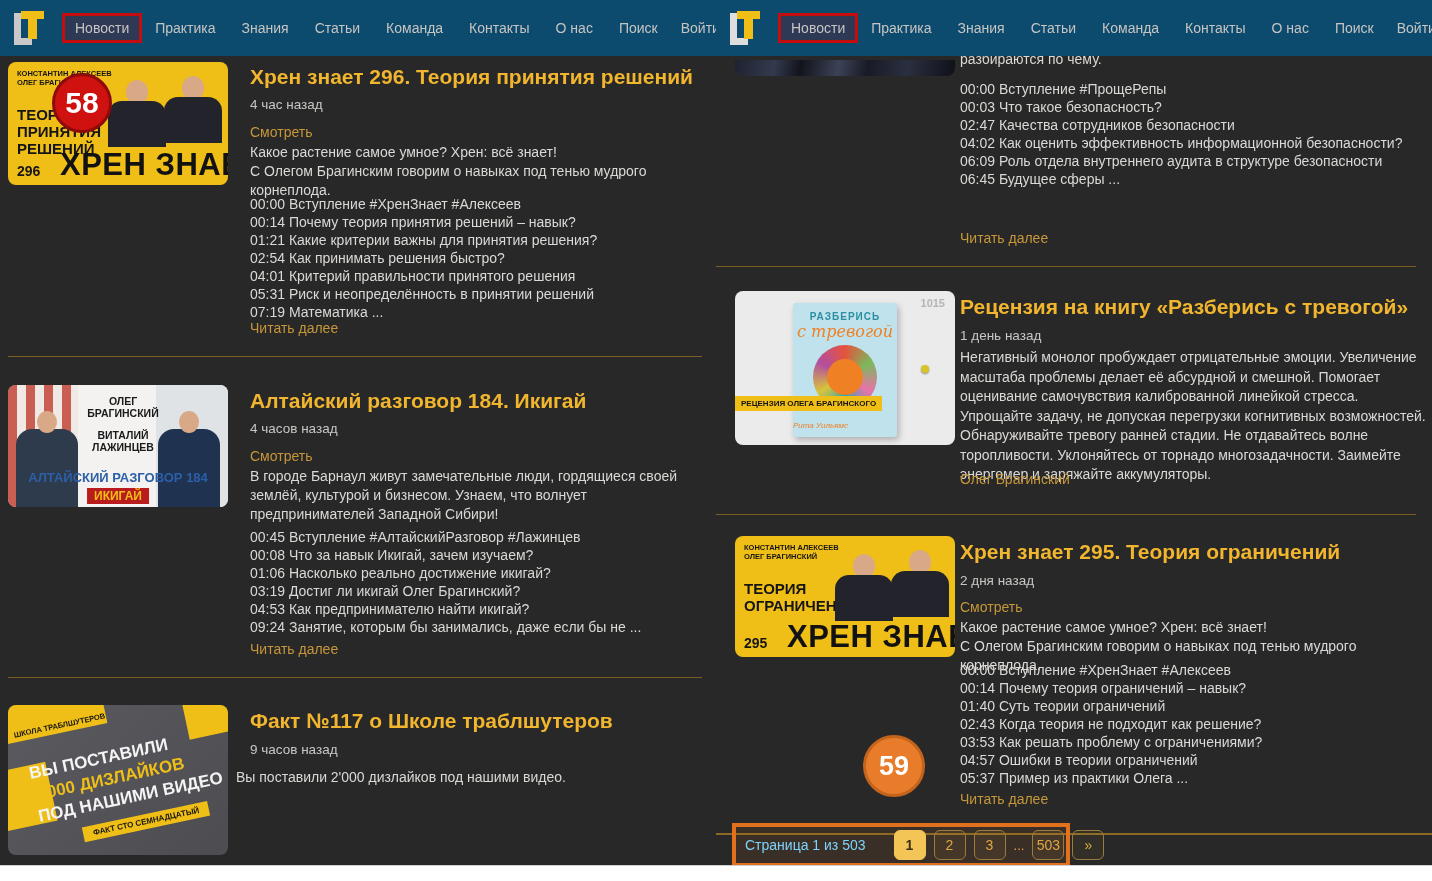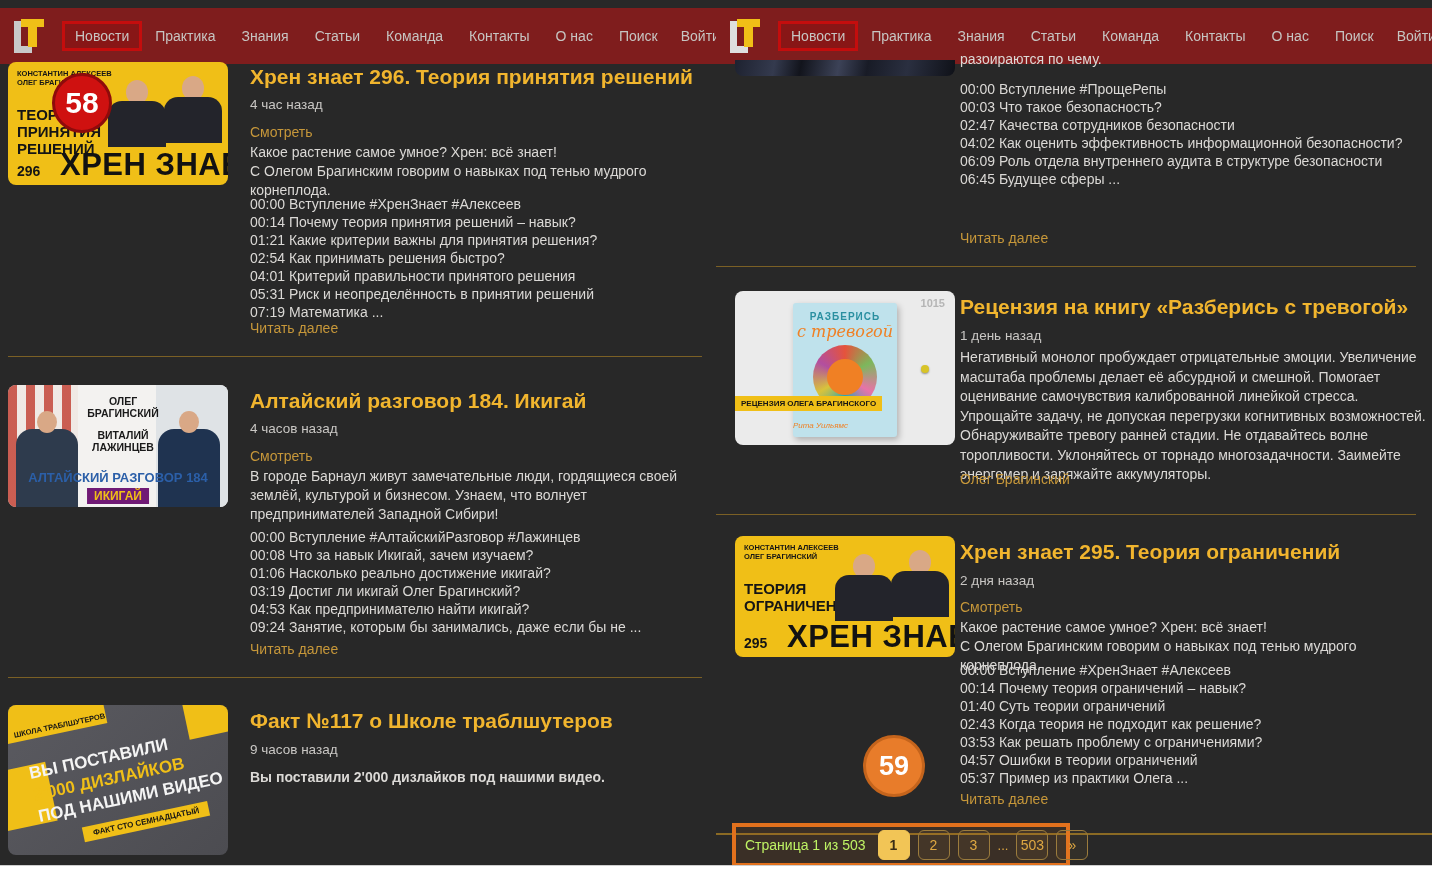--- a/index.html
+++ b/index.html
@@ -3,21 +3,21 @@
 <meta charset="utf-8">
 <style>
   * { box-sizing: border-box; margin: 0; padding: 0; }
   body { font-family: "Liberation Sans", "DejaVu Sans", sans-serif; background: #ffffff; }
   .stage { position: relative; width: 1432px; height: 881px; background: #ffffff; overflow: hidden; }
   .panel { position: absolute; top: 0; width: 716px; height: 866px; background: #282828; overflow: hidden; border-bottom: 1px solid #cfcfcf; }
   .panel.left { left: 0; }
   .panel.right { left: 716px; }
 
   
-  .nav { position: relative; height: 56px; display: flex; align-items: center; padding-left: 12px; background: #7f1d1d; margin-top: 8px; }
+  .nav { position: relative; height: 56px; display: flex; align-items: center; padding-left: 12px; background: #0c4a6e; }
   .logo { width: 34px; height: 38px; margin-right: 16px; flex: 0 0 auto; }
   .nav-item { color: #c7c5c2; font-size: 14px; padding: 7px 13px; white-space: nowrap; cursor: pointer; }
   .nav-item.highlighted { border: 3px solid #c40d0d; background: rgba(170,0,0,0.22); padding: 4px 10px; }
   .nav-login { margin-left: auto; margin-right: 16px; color: #c7c5c2; font-size: 14px; padding: 7px 10px; }
 
   
   .content { position: absolute; top: 56px; left: 0; right: 0; bottom: 0; overflow: hidden; }
   .thumb { position: absolute; border-radius: 8px; overflow: hidden; cursor: pointer; }
   .article-title { position: absolute; color: #f1b52e; font-size: 21px; font-weight: bold; line-height: 26px; cursor: pointer; }
   .meta { position: absolute; color: #c9c7c4; font-size: 13.5px; }
@@ -37,21 +37,21 @@
   .person .head { width: 22px; height: 24px; border-radius: 50% 50% 45% 45%; background: #d9a886; margin: 0 auto; }
   .person .torso { width: 58px; height: 46px; border-radius: 14px 14px 0 0; background: #23242b; margin-top: -3px; }
 
   .thumb-altai { background: #f3f2f0; }
   .thumb-altai .stripes { position: absolute; left: 0; top: 0; width: 70px; height: 100%;
       background: repeating-linear-gradient(90deg, #c0392b 0 9px, #efe7e2 9px 18px); opacity: .8; }
   .thumb-altai .rightbg { position: absolute; right: 0; top: 0; width: 72px; height: 100%; background: #dfe3e6; }
   .thumb-altai .names { position: absolute; top: 10px; left: 72px; width: 86px; color: #1a1a1a; font-size: 10.5px; font-weight: bold; text-align: center; line-height: 12px; }
   .thumb-altai .names .grp { margin-bottom: 10px; }
   .thumb-altai .series { position: absolute; bottom: 22px; left: 0; right: 0; text-align: center; color: #2b5fa8; font-size: 13px; font-weight: bold; }
-  .thumb-altai .tag { position: absolute; bottom: 3px; left: 50%; transform: translateX(-50%); background: #701a75; color: #f0bf17; font-size: 12px; font-weight: bold; padding: 1px 7px; }
+  .thumb-altai .tag { position: absolute; bottom: 3px; left: 50%; transform: translateX(-50%); background: #b91c1c; color: #f0bf17; font-size: 12px; font-weight: bold; padding: 1px 7px; }
   .suit { position: absolute; bottom: 0; width: 62px; height: 78px; border-radius: 16px 16px 0 0; background: #2e3b4d; }
   .suit .hd { width: 20px; height: 22px; border-radius: 50%; background: #d9a886; margin: -18px auto 0; }
 
   .thumb-fact { background: linear-gradient(135deg, #5a5a60 0%, #4c4c51 100%); }
   .thumb-fact .corner-tl { position: absolute; top: -14px; left: -34px; width: 130px; height: 46px; background: #f0bf17; transform: rotate(-12deg); }
   .thumb-fact .corner-tl span { position: absolute; bottom: 3px; left: 36px; color: #151515; font-size: 7.5px; font-weight: bold; line-height: 9px; }
   .thumb-fact .corner-tr { position: absolute; top: -20px; right: -26px; width: 70px; height: 48px; background: #f0bf17; transform: rotate(-12deg); }
   .thumb-fact .corner-bl { position: absolute; bottom: 28px; left: -12px; width: 56px; height: 60px; background: #f0bf17; transform: rotate(-12deg); }
   .thumb-fact .msg { position: absolute; top: 38px; left: 24px; transform: rotate(-12deg); font-weight: bold; font-size: 17px; line-height: 22px; }
   .thumb-fact .msg .w { color: #f4f4f4; }
@@ -68,21 +68,21 @@
   .thumb-book .scribble .core { position: absolute; inset: 14px; border-radius: 50%; background: #f08024; }
   .thumb-book .bauthor { margin-top: 12px; text-align: left; color: #f08024; font-size: 8px; font-style: italic; }
   .thumb-book .label { position: absolute; bottom: 34px; left: 0; background: #f0bf17; color: #151515; font-size: 8px; font-weight: bold; padding: 3px 6px; }
   .thumb-book .pin { position: absolute; right: 26px; top: 74px; width: 8px; height: 8px; border-radius: 50%; background: #d8c428; box-shadow: 0 1px 2px rgba(0,0,0,.4); }
 
   .thumb-sliver { background: linear-gradient(100deg, #1e2230 0%, #343a4e 18%, #12141c 30%, #3c4257 47%, #181b26 60%, #2a2f40 78%, #0f1118 100%); border-radius: 0 0 8px 8px; }
 
   
   .footer-line { position: absolute; left: 0; right: 0; height: 2px; background: #8a6a24; }
   .pagination { position: absolute; display: flex; align-items: center; gap: 8px; border: 4px solid #e2711d; background: rgba(226,113,29,0.10); padding: 0 9px; z-index: 3; }
-  .pg-label { color: #bef264; font-size: 14px; margin-right: 4px; white-space: nowrap; }
+  .pg-label { color: #7dd3fc; font-size: 14px; margin-right: 20px; white-space: nowrap; }
   .pg-btn { height: 30px; min-width: 32px; padding: 0 8px; display: flex; align-items: center; justify-content: center;
       border: 1px solid #9c7c3d; border-radius: 6px; color: #dfa842; font-size: 14px; background: rgba(255,200,80,0.05); cursor: pointer; }
   .pg-btn.active { background: #f2c556; border-color: #f2c556; color: #3b2d16; font-weight: bold; }
   .pg-dots { color: #dfa842; font-size: 13px; }
 
   
   .badge { position: absolute; border-radius: 50%; display: flex; align-items: center; justify-content: center;
       color: #ffffff; font-weight: bold; z-index: 6; }
   .badge-red { width: 60px; height: 60px; background: #cf1110; border: 3px solid #8e0b0b; font-size: 30px; }
   .badge-orange { width: 62px; height: 62px; background: #e87c2a; border: 3px solid #c4641c; font-size: 27px; }
@@ -169,21 +169,21 @@
             </div>
         </div>
         <div class="series">АЛТАЙСКИЙ РАЗГОВОР 184</div>
         <div class="tag">ИКИГАЙ</div>
       </div>
       <div class="article-title" style="left:250px; top:332px; width:455px;">Алтайский разговор 184. Икигай</div>
       <div class="meta" style="left:250px; top:365px;">4 часов назад</div>
       <div class="link" style="left:250px; top:392px;">Смотреть</div>
       <div class="body-text" style="left:250px; top:411px; width:440px;">В городе Барнаул живут замечательные люди, гордящиеся своей землёй, культурой и бизнесом. Узнаем, что волнует предпринимателей Западной Сибири!</div>
       <div class="ts-list" style="left:250px; top:472px;">
-        <div>00:00 Вступление #АлтайскийРазговор #Лажинцев</div>
+        <div>00:45 Вступление #АлтайскийРазговор #Лажинцев</div>
         <div>00:08 Что за навык Икигай, зачем изучаем?</div>
         <div>01:06 Насколько реально достижение икигай?</div>
         <div>03:19 Достиг ли икигай Олег Брагинский?</div>
         <div>04:53 Как предпринимателю найти икигай?</div>
         <div>09:24 Занятие, которым бы занимались, даже если бы не ...</div>
       </div>
       <div class="link" style="left:250px; top:585px;">Читать далее</div>
       <div class="divider" style="left:8px; right:14px; top:621px;"></div>
 
       <div class="thumb thumb-fact" style="left:8px; top:649px; width:220px; height:150px;">
@@ -194,21 +194,21 @@
         <div class="corner-bl"></div>
         <div class="msg">
           <div class="w">ВЫ ПОСТАВИЛИ</div>
           <div class="y">2'000 ДИЗЛАЙКОВ</div>
           <div class="w">ПОД НАШИМИ ВИДЕО</div>
         </div>
         <div class="ribbon">ФАКТ СТО СЕМНАДЦАТЫЙ</div>
       </div>
       <div class="article-title" style="left:250px; top:652px; width:455px;">Факт №117 о Школе траблшутеров</div>
       <div class="meta" style="left:250px; top:686px;">9 часов назад</div>
-      <div class="body-text" style="left:250px; top:712px; width:455px;font-weight:bold;">Вы поставили 2'000 дизлайков под нашими видео.</div>
+      <div class="body-text" style="left:236px; top:712px; width:455px;">Вы поставили 2'000 дизлайков под нашими видео.</div>
     </div>
 
     <div class="badge badge-red" style="left:52px; top:73px;">58</div>
   </div>
 
   <div class="panel right">
     <div class="nav">
       <svg class="logo" viewBox="0 0 34 38">
         <rect x="2" y="4" width="7" height="32" fill="#dedede"></rect>
         <rect x="2" y="29" width="18" height="7" fill="#dedede"></rect>

